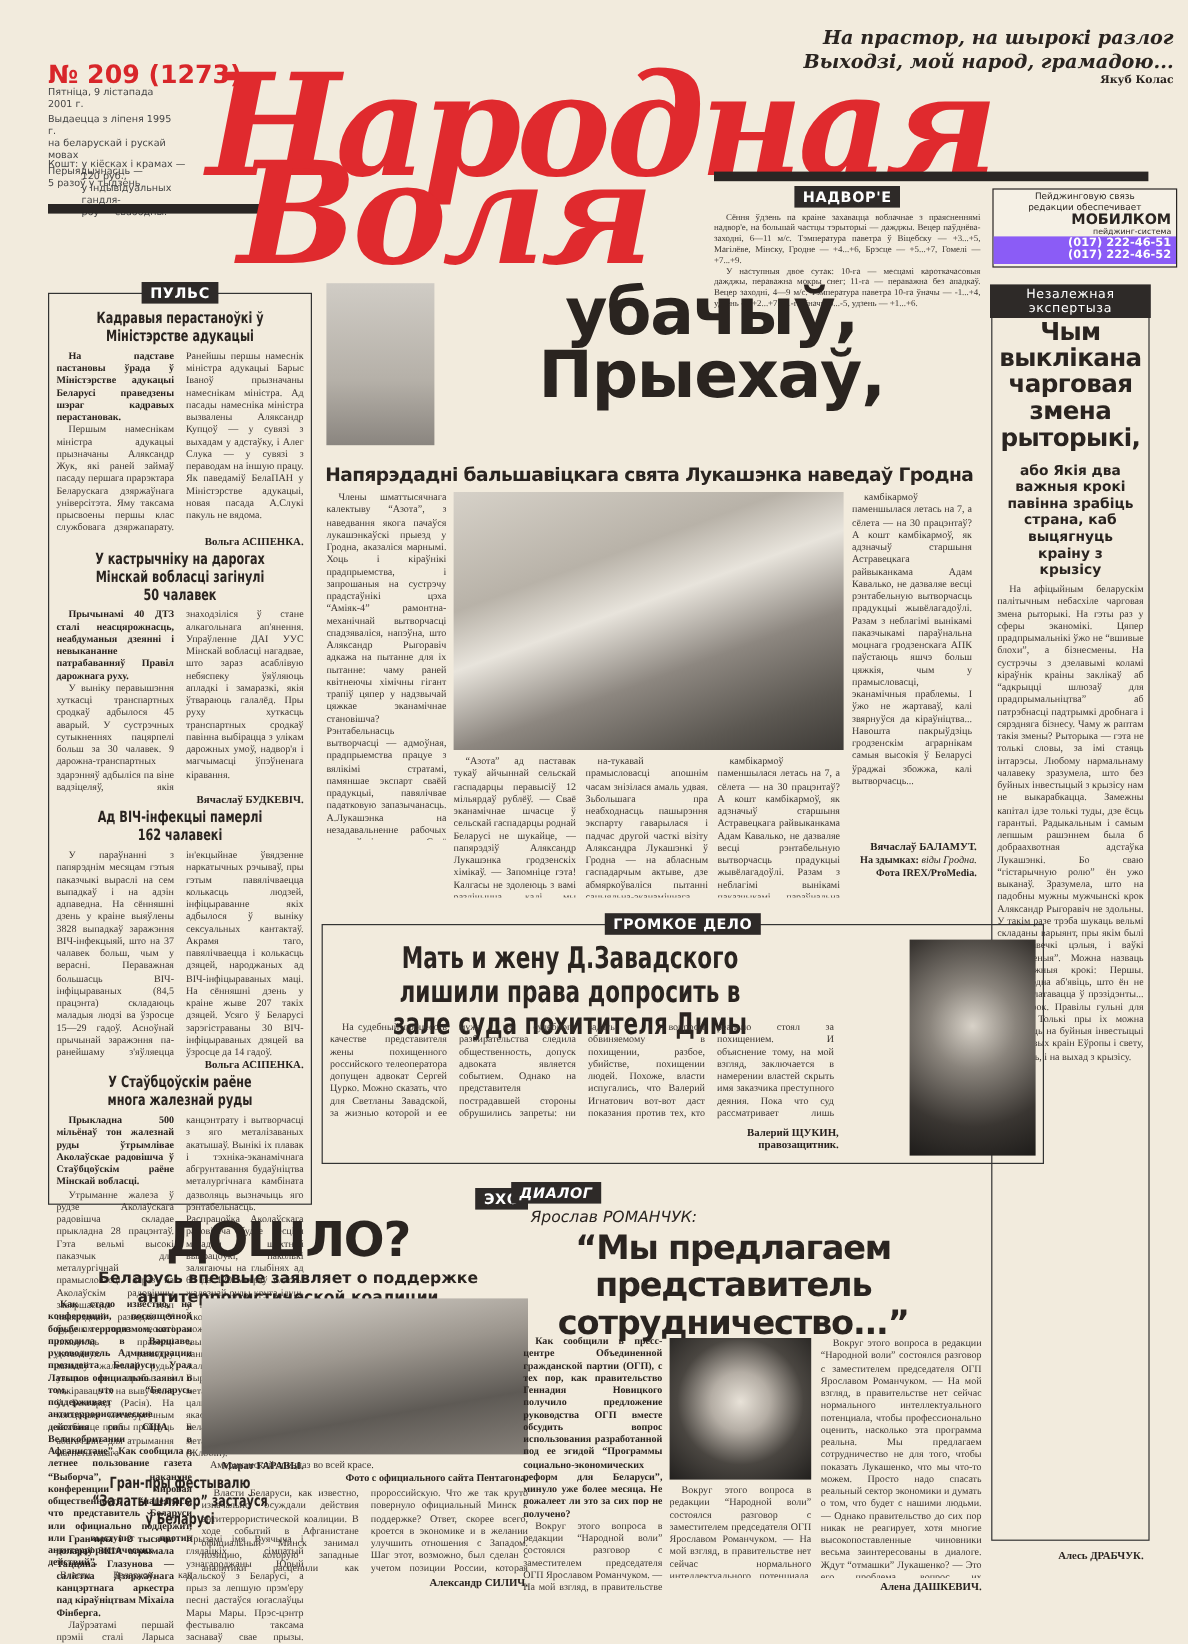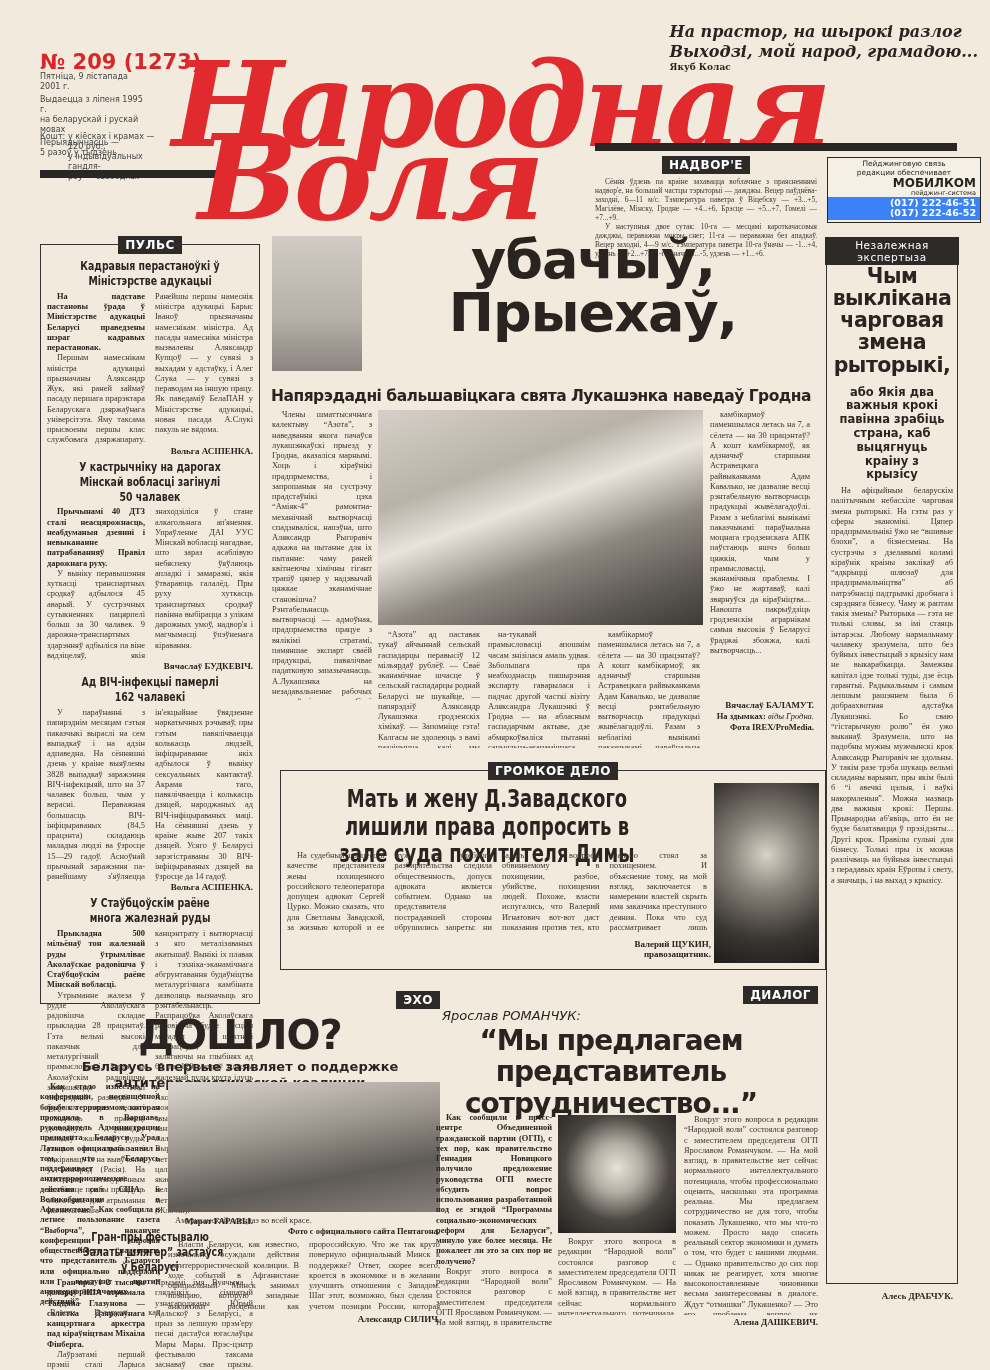--- a/index.html
+++ b/index.html
@@ -13,21 +13,21 @@
   .box { border: 1.5px solid #333; }
   .cond-head { font-family: "DejaVu Sans", sans-serif; font-weight: bold; text-align: center; color: #2a2420; transform: scaleX(0.72); transform-origin: center; line-height: 1.15; }
   .body-text { font-size: 8.4px; line-height: 1.22; color: #3a3430; text-align: justify; column-gap: 10px; }
   .body-text p { text-indent: 10px; }
   .body-text b { color: #2a2420; }
   .byline { font-weight: bold; font-size: 9px; text-align: right; color: #2a2420; }
   .big-head { font-family: "DejaVu Sans", sans-serif; font-weight: bold; color: #2a2420; line-height: 1.0; letter-spacing: -1px; }
   .photo { background: linear-gradient(135deg, #8a8580 0%, #c5c0b8 35%, #6f6a65 70%, #a09b95 100%); }
   .photo-dark { background: radial-gradient(circle at 50% 40%, #d8d2c8 0%, #8a847c 30%, #3a3632 70%, #1e1c1a 100%); }
   .photo-light { background: linear-gradient(180deg, #d0ccc5 0%, #b5b0a8 60%, #8a857f 100%); }
-  .pager-box { background: #3b82f6; color: #fff; font-family: "DejaVu Sans", sans-serif; }
+  .pager-box { background: #8b5cf6; color: #fff; font-family: "DejaVu Sans", sans-serif; }
 </style>
 </head>
 <body>
 
 <div class="abs" style="left:0;top:0;width:990px;height:230px;">
   <div class="abs issue-no" style="left:40px;top:50px;">№ 209 (1273)</div>
   <div class="abs tiny" style="left:40px;top:72px;width:110px;">
     <div>Пятніца, 9 лістапада 2001 г.</div>
     <div style="margin-top:3px;">Выдаецца з ліпеня 1995 г.</div>
     <div>на беларускай і рускай мовах</div>
@@ -39,21 +39,21 @@
     <div style="margin-left:28px;">
       <div>у кіёсках і крамах —</div>
       <div>120 руб.,</div>
       <div>у індывідуальных гандля-</div>
       <div>роў — свабодны.</div>
     </div>
   </div>
   <div class="abs bar" style="left:40px;top:170px;width:178px;"></div>
   <div class="abs masthead-logo" style="left:172px;top:55px;font-size:118px;">Народная</div>
   <div class="abs masthead-logo" style="left:198px;top:128px;font-size:118px;">Воля</div>
-  <div class="abs" style="right:12px;top:22px;text-align:left;font-family:'DejaVu Serif',serif;font-style:italic;font-weight:bold;font-size:16px;line-height:1.25;color:#2a2420;">
+  <div class="abs" style="right:12px;top:22px;text-align:right;font-family:'DejaVu Serif',serif;font-style:italic;font-weight:bold;font-size:16px;line-height:1.25;color:#2a2420;">
     <div>На прастор, на шырокі разлог</div>
     <div>Выходзі, мой народ, грамадою...</div>
     <div style="font-size:9px;font-style:normal;">Якуб Колас</div>
   </div>
   <div class="abs bar" style="left:595px;top:143px;width:362px;"></div>
   <div class="abs" style="left:595px;top:155px;width:222px;">
     <div style="text-align:center;"><span class="tag">НАДВОР'Е</span></div>
     <div class="body-text" style="font-size:7.4px;margin-top:3px;">
       <p>Сёння ўдзень па краіне захавацца воблачнае з праясненнямі надвор'е, на большай частцы тэрыторыі — дажджы. Вецер паўднёва-заходні, 6—11 м/с. Тэмпература паветра ў Віцебску — +3...+5, Магілёве, Мінску, Гродне — +4...+6, Брэсце — +5...+7, Гомелі — +7...+9.</p>
       <p>У наступныя двое сутак: 10-га — месцамі кароткачасовыя дажджы, пераважна мокры снег; 11-га — пераважна без ападкаў. Вецер заходні, 4—9 м/с. Тэмпература паветра 10-га ўначы — -1...+4, удзень — +2...+7; 11-га ўначы 0...-5, удзень — +1...+6.</p>
@@ -160,21 +160,21 @@
     <div>змена</div>
     <div>рыторыкі,</div>
   </div>
   <div style="text-align:center;font-family:'DejaVu Sans',sans-serif;font-weight:bold;font-size:11.5px;line-height:1.2;margin:10px 8px 4px;">або Якія два важныя крокі павінна зрабіць страна, каб выцягнуць краіну з крызісу</div>
   <div class="body-text" style="height:805px;overflow:hidden;">
       <p>На афіцыйным беларускім палітычным небасхіле чарговая змена рыторыкі. На гэты раз у сферы эканомікі. Цяпер прадпрымальнікі ўжо не “вшивые блохи”, а бізнесмены. На сустрэчы з дзелавымі коламі кіраўнік краіны заклікаў аб “адкрыцці шлюзаў для прадпрымальніцтва” аб патрэбнасці падтрымкі дробнага і сярэдняга бізнесу. Чаму ж раптам такія змены? Рыторыка — гэта не толькі словы, за імі стаяць інтарэсы. Любому нармальнаму чалавеку зразумела, што без буйных інвестыцый з крызісу нам не выкарабкацца. Замежны капітал ідзе толькі туды, дзе ёсць гарантыі. Радыкальным і самым лепшым рашэннем была б добраахвотная адстаўка Лукашэнкі. Бо сваю “гістарычную ролю” ён ужо выканаў. Зразумела, што на падобны мужны мужчынскі крок Аляксандр Рыгоравіч не здольны. У такім разе трэба шукаць вельмі складаны варыянт, пры якім былі б “і авечкі цэлыя, і ваўкі накормленыя”. Можна назваць два важныя крокі: Першы. Прынародна аб'явіць, што ён не будзе балатавацца ў прэзідэнты... Другі крок. Правілы гульні для бізнесу. Толькі пры іх можна разлічваць на буйныя інвестыцыі з перадавых краін Еўропы і свету, а значыць, і на выхад з крызісу.</p>
     </div>
   <div class="byline">Алесь ДРАБЧУК.</div>
 </div>
 
-<div class="abs box" style="left:280px;top:770px;width:546px;height:200px;padding:8px 6px;">
+<div class="abs box" style="left:268px;top:770px;width:602px;height:200px;padding:8px 6px;">
   <div class="abs" style="left:0;right:0;top:-10px;text-align:center;"><span class="tag">ГРОМКОЕ ДЕЛО</span></div>
   <div class="cond-head" style="font-size:25px;width:440px;margin-left:-20px;margin-top:6px;line-height:1.1;">Мать и жену Д.Завадского лишили права допросить в зале суда похитителя Димы</div>
   <div class="abs photo-dark" style="right:6px;top:12px;width:105px;height:180px;"></div>
   <div class="abs body-text" style="left:6px;top:80px;width:420px;height:86px;overflow:hidden;column-count:4;">
       <p>На судебный процесс в качестве представителя жены похищенного российского телеоператора допущен адвокат Сергей Цурко. Можно сказать, что для Светланы Завадской, за жизнью которой и ее мужа из судебного разбирательства следила общественность, допуск адвоката является событием. Однако на представителя пострадавшей стороны обрушились запреты: ни задать вопросы обвиняемому в похищении, разбое, убийстве, похищении людей. Похоже, власти испугались, что Валерий Игнатович вот-вот даст показания против тех, кто реально стоял за похищением. И объяснение тому, на мой взгляд, заключается в намерении властей скрыть имя заказчика преступного деяния. Пока что суд рассматривает лишь вопрос о том, “кто похитил Диму?”. Увы, отвечать на него в зале суда будет некому. По неофициальной информации, Валерия Игнатовича удалили из зала суда после того, как Завадская обратилась к нему с вопросом. Судебное ходатайство обвиняемого отклонил.</p>
     </div>
   <div class="abs byline" style="left:330px;top:168px;width:100px;">
     <div>Валерий ЩУКИН,</div>
     <div>правозащитник.</div>
   </div>
@@ -191,21 +191,21 @@
   <div class="abs photo" style="left:128px;top:92px;width:272px;height:130px;background:linear-gradient(170deg,#dbd6ce 0%,#9c968e 40%,#5e5a55 70%,#868079 100%);"></div>
   <div class="abs" style="left:135px;top:225px;font-size:8.5px;color:#3a3430;">Американский спецназ во всей красе.</div>
   <div class="abs" style="right:0;top:236px;font-weight:bold;font-size:8.5px;">Фото с официального сайта Пентагона.</div>
   <div class="abs body-text" style="left:128px;top:250px;width:272px;height:72px;overflow:hidden;column-count:2;">
       <p>Власти Беларуси, как известно, изначально осуждали действия антитеррористической коалиции. В ходе событий в Афганистане официальный Минск занимал позицию, которую западные аналитики расценили как пророссийскую. Что же так круто повернуло официальный Минск к поддержке? Ответ, скорее всего, кроется в экономике и в желании улучшить отношения с Западом. Шаг этот, возможно, был сделан с учетом позиции России, которая поддержала коалицию. Учитывая огромный чиновничий опыт Урала Рамдраковича и подкабдучную систему нашего государственного устройства, можно предположить, что команда задобрить Буша и просто политически непродуманно, и в элементарно опасно? Или же это было всего лишь накануне в будущем его личной инициативы? Блэра шла с самого верха. Интересно, как это все восприняли в Москве — основном поставщике белорусского оружия? А может, причина разговорчивости президентского чиновника проще: вся нормальная боевая техника уже продана, а правитель наш активно включился в поиски новых источников дохода?</p>
     </div>
   <div class="abs byline" style="right:0;top:324px;">Александр СИЛИЧ.</div>
 </div>
 
 <div class="abs" style="left:446px;top:985px;width:372px;height:350px;">
-  <div style="text-align:right;margin-left:-20px;"><span class="tag">ДИАЛОГ</span></div>
+  <div style="text-align:left;margin-left:-20px;font-style:italic;"><span class="tag">ДИАЛОГ</span></div>
   <div style="font-family:'DejaVu Sans',sans-serif;font-style:italic;font-size:13px;margin-top:4px;margin-left:-4px;">Ярослав РОМАНЧУК:</div>
   <div class="big-head" style="text-align:center;font-size:28px;line-height:1.12;margin:2px 0 0 -30px;width:390px;">“Мы предлагаем представитель сотрудничество...”</div>
   <div class="abs body-text" style="left:-10px;top:128px;width:116px;height:215px;overflow:hidden;">
     <p><b>Как сообщили в пресс-центре Объединенной гражданской партии (ОГП), с тех пор, как правительство Геннадия Новицкого получило предложение руководства ОГП вместе обсудить вопрос использования разработанной под ее эгидой “Программы социально-экономических реформ для Беларуси”, минуло уже более месяца. Не пожалеет ли это за сих пор не получено?</b></p>
     <p>Вокруг этого вопроса в редакции “Народной воли” состоялся разговор с заместителем председателя ОГП Ярославом Романчуком. — На мой взгляд, в правительстве нет сейчас нормального интеллектуального потенциала, чтобы профессионально оценить, насколько эта программа реальна. Мы предлагаем сотрудничество не для того, чтобы показать Лукашенко, что мы что-то можем. Просто надо спасать реальный сектор экономики и думать о том, что будет с нашими людьми. — Однако правительство до сих пор никак не реагирует, хотя многие высокопоставленные чиновники весьма заинтересованы в диалоге. Ждут “отмашки” Лукашенко? — Это его проблема, вопрос их профессионализма. Надо понимать, что Беларусь в феврале-марте может оказаться на грани дефолта как страна! Это значит, что крайне осложнится ситуация с выплатой зарплат бюджетникам, равно как и пенсий, пособий. А я уверен — профилактика болезни всегда дешевле и эффективнее, чем лечение этой болезни. Это ставит крест на профессиональной репутации тех, кто работает в правительстве или ассоциируется с правительством.</p>
   </div>
   <div class="abs photo-dark" style="left:112px;top:130px;width:118px;height:118px;background:radial-gradient(circle at 50% 45%,#e8e2d8 0%,#b4ada4 28%,#4a4641 60%,#22201e 100%);"></div>
   <div class="abs body-text" style="left:112px;top:252px;width:118px;height:78px;overflow:hidden;">
       <p>Вокруг этого вопроса в редакции “Народной воли” состоялся разговор с заместителем председателя ОГП Ярославом Романчуком. — На мой взгляд, в правительстве нет сейчас нормального интеллектуального потенциала, чтобы профессионально оценить, насколько эта программа реальна. Мы предлагаем сотрудничество не для того, чтобы показать Лукашенко, что мы что-то можем. Просто надо спасать реальный сектор экономики и думать о том, что будет с нашими людьми. — Однако правительство до сих пор никак не реагирует, хотя многие высокопоставленные чиновники весьма заинтересованы в диалоге. Ждут “отмашки” Лукашенко? — Это его проблема, вопрос их профессионализма. Надо понимать, что Беларусь в феврале-марте может оказаться на грани дефолта как страна! Это значит, что крайне осложнится ситуация с выплатой зарплат бюджетникам, равно как и пенсий, пособий. А я уверен — профилактика болезни всегда дешевле и эффективнее, чем лечение этой болезни. Это ставит крест на профессиональной репутации тех, кто работает в правительстве или ассоциируется с правительством.</p>
     </div>

